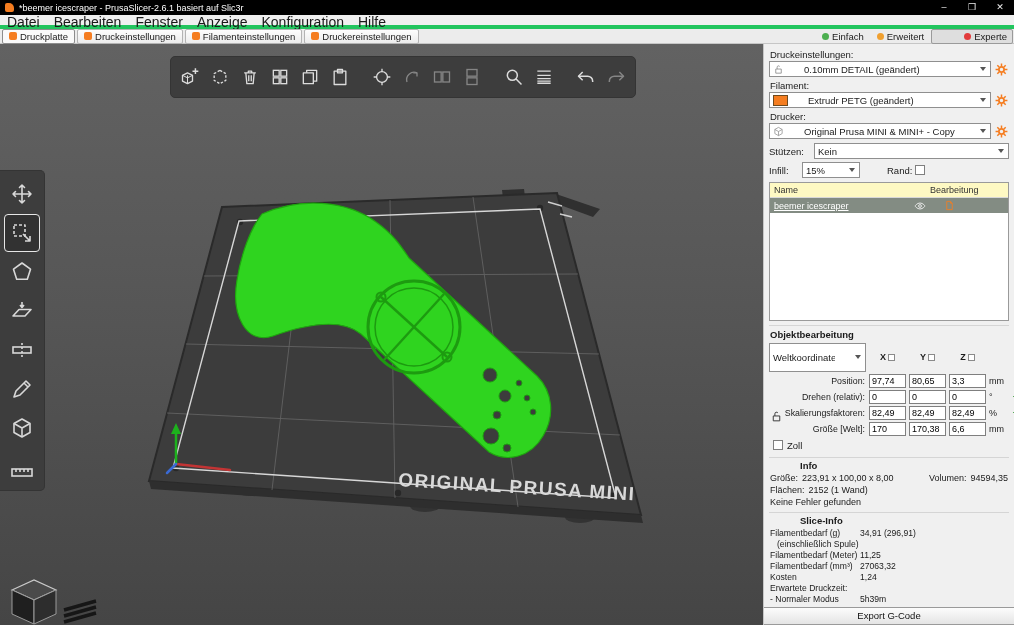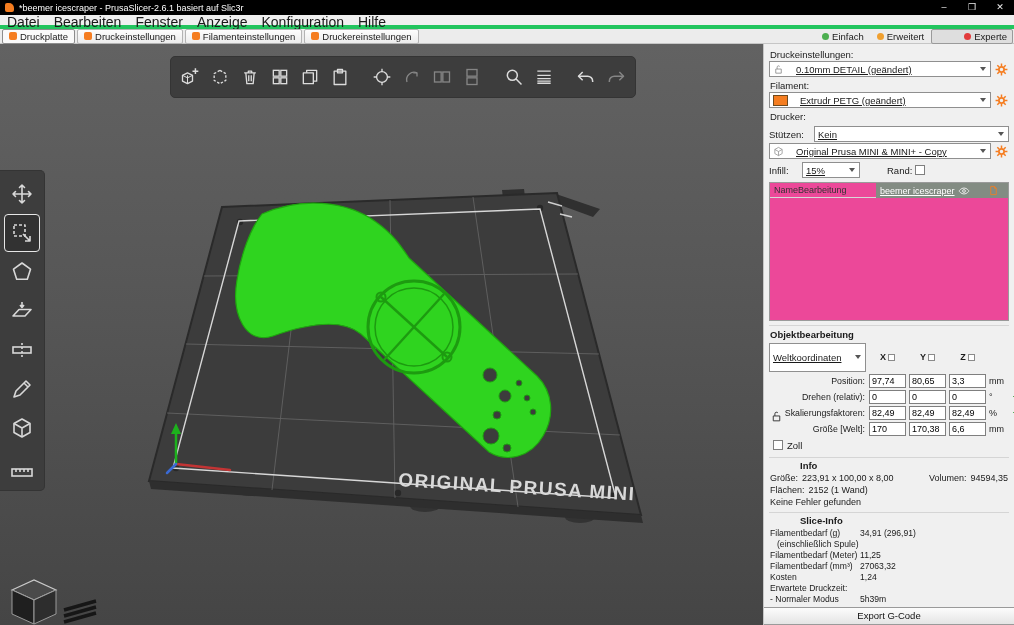--- a/index.html
+++ b/index.html
@@ -42,30 +42,30 @@
                 border-radius:0 5px 5px 0;display:flex;flex-direction:column;align-items:center;padding:5px 0;gap:3px;}
   .lbtn{width:34px;height:36px;display:flex;align-items:center;justify-content:center;color:#d8d8d8;border-radius:3px;}
   .lbtn svg{width:24px;height:24px;}
   .lbtn.active{outline:1px solid #e6e6e6;background:#323232;}
   
   .panel{width:251px;height:581px;background:#f0f0f0;border-left:1px solid #c6c6c6;box-sizing:border-box;
          padding:3px 5px 0 5px;display:flex;flex-direction:column;font-size:9.5px;}
   .flabel{margin:2px 0 1px 1px;}
   .prow{display:flex;align-items:center;gap:3px;margin-bottom:1px;}
   .combo{flex:1;display:flex;align-items:center;background:#fff;border:1px solid #8f8f8f;height:16px;
-         padding:0 2px 0 3px;gap:12px;min-width:0;box-sizing:border-box;text-decoration:underline;}
+         padding:0 2px 0 3px;gap:20px;min-width:0;box-sizing:border-box;}
   .combo-text{flex:1;white-space:nowrap;overflow:hidden;font-size:9.5px;}
   .caret{width:0;height:0;border-left:3.5px solid transparent;border-right:3.5px solid transparent;border-top:4px solid #555;margin-right:2px;flex:none;}
   .gear{width:15px;height:15px;color:#f57d20;flex:none;}
   .swatch{width:13px;height:9px;background:#f57d20;border:1px solid #6d4a1f;flex:none;}
   .mini-ico{width:11px;height:11px;color:#8a8a8a;flex:none;}
   .ilbl{white-space:nowrap;}
   .chk{width:10px;height:10px;background:#fff;border:1px solid #7f7f7f;box-sizing:border-box;}
   
-  .objtable{margin-top:3px;background:#ec4899;border:1px solid #9a9a9a;height:166px;display:flex;flex-direction:row;overflow:hidden;}
+  .objtable{margin-top:3px;background:#fef9c3;border:1px solid #9a9a9a;height:166px;display:flex;flex-direction:column;overflow:hidden;}
   .thead{display:flex;height:14px;align-items:center;border-bottom:1px solid #d8d8d8;font-size:9px;color:#333;}
   .th-name{flex:1;padding-left:4px;}
   .th-edit{width:78px;}
   .trow{display:flex;height:15px;align-items:center;background:#838c83;color:#fff;text-decoration:underline;}
   .trow .nmcell{flex:1;display:flex;align-items:center;min-width:0;padding-left:4px;gap:3px;}
   .trow .nm{flex:1;white-space:nowrap;overflow:hidden;font-size:9px;}
   .eye{width:12px;height:12px;color:#f2f2f2;margin-right:4px;flex:none;}
   .edcell{width:78px;display:flex;align-items:center;}
   .docic{width:11px;height:11px;color:#f57d20;margin-left:14px;}
   .tbody-empty{flex:1;background:#fff;}
@@ -487,39 +487,39 @@
         <span class="swatch"></span>
         <span class="combo-text">Extrudr PETG (geändert)</span>
         <span class="caret"></span>
       </div>
       <svg class="gear" viewBox="0 0 24 24">
           <use href="#sym-gear"></use>
         </svg>
     </div>
 
     <div class="flabel">Drucker:</div>
+    <div class="prow">
+      <div class="combo">
+        <svg class="mini-ico" viewBox="0 0 24 24">
+            <use href="#sym-cube"></use>
+          </svg>
+        <span class="combo-text">Original Prusa MINI &amp; MINI+ - Copy</span>
+        <span class="caret"></span>
+      </div>
+      <svg class="gear" viewBox="0 0 24 24">
+          <use href="#sym-gear"></use>
+        </svg>
+    </div>
+
     <div class="prow" style="margin-top:3px;">
       <span class="ilbl" style="width:42px;">Stützen:</span>
       <div class="combo">
         <span class="combo-text">Kein</span>
         <span class="caret"></span>
       </div>
-    </div>
-
-    <div class="prow">
-      <div class="combo">
-        <svg class="mini-ico" viewBox="0 0 24 24">
-            <use href="#sym-cube"></use>
-          </svg>
-        <span class="combo-text">Original Prusa MINI &amp; MINI+ - Copy</span>
-        <span class="caret"></span>
-      </div>
-      <svg class="gear" viewBox="0 0 24 24">
-          <use href="#sym-gear"></use>
-        </svg>
     </div>
 
     <div class="prow" style="margin-top:2px;">
       <span class="ilbl" style="width:30px;">Infill:</span>
       <div class="combo" style="flex:0 0 58px;">
         <span class="combo-text">15%</span>
         <span class="caret"></span>
       </div>
       <span class="ilbl" style="margin-left:24px;">Rand:</span>
       <span class="chk"></span>

